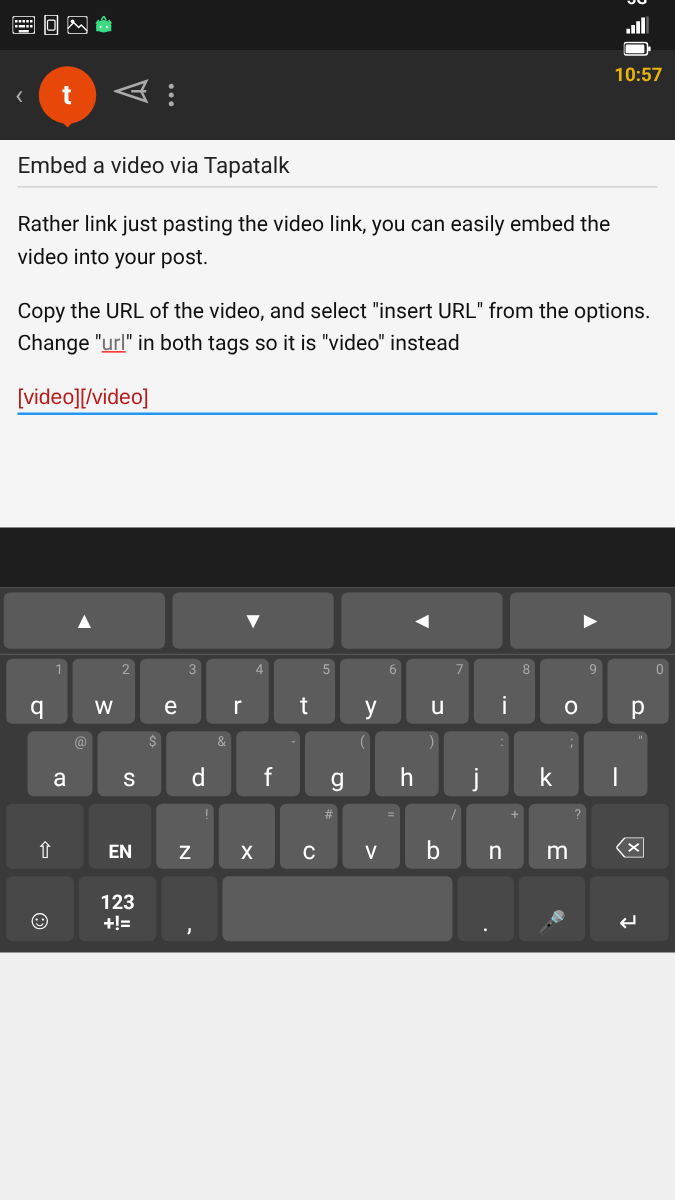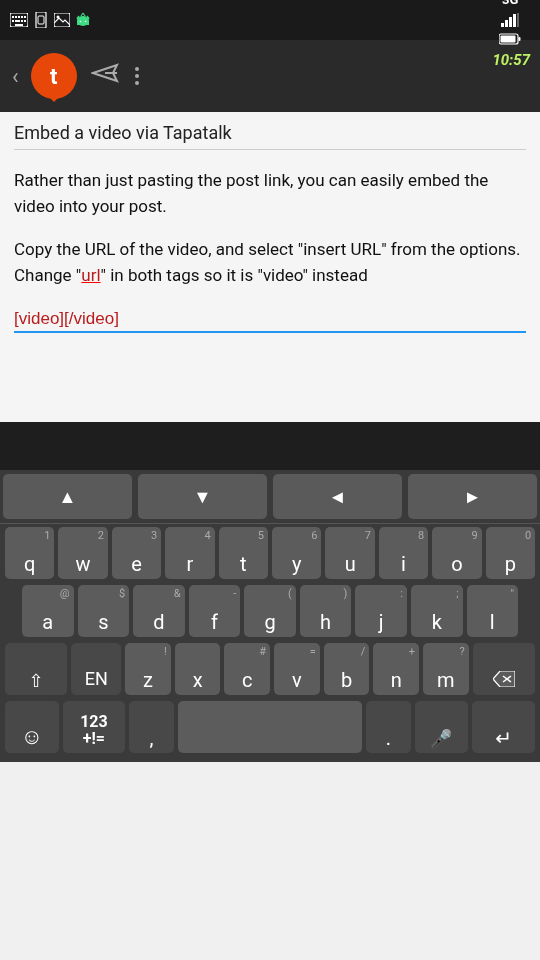--- a/index.html
+++ b/index.html
@@ -132,21 +132,21 @@
       font-size: 17px;
       color: #111;
       line-height: 1.5;
     }
     .content-body p {
       margin-bottom: 18px;
     }
     .url-highlight {
       text-decoration: underline;
       text-decoration-color: red;
-      color: #b91c1c;
+      color: #737373;
     }
     .video-tag {
       color: #111;
       margin-top: 4px;
     }
     .text-input-area {
       width: 100%;
       border-bottom: 2px solid #2196F3;
       background: transparent;
       outline: none;
@@ -330,21 +330,21 @@
       <rect x="8" y="4" width="3" height="10" fill="white"></rect>
       <rect x="12" y="1" width="3" height="13" fill="white"></rect>
       <rect x="16" y="0" width="3" height="14" fill="#666"></rect>
     </svg>
 
     <svg width="22" height="12" viewBox="0 0 22 12" fill="none">
       <rect x="0" y="1" width="19" height="10" rx="2" stroke="white" stroke-width="1.2"></rect>
       <rect x="1.5" y="2.5" width="15" height="7" rx="1" fill="white"></rect>
       <rect x="19.5" y="4" width="2" height="4" rx="1" fill="white"></rect>
     </svg>
-    <span style="font-size:15px;color:#bef264;font-weight:bold;margin-left:2px;font-style:italic;">10:57</span>
+    <span style="font-size:15px;color:#eab308;font-weight:bold;margin-left:2px;">10:57</span>
   </div>
 </div>
 
 <div class="app-bar">
   <span class="back-btn">‹</span>
   <div class="tapatalk-logo">
     <span>t</span>
   </div>
   <div class="app-bar-actions">
     <span class="send-btn">
@@ -358,21 +358,21 @@
       <div class="more-dot"></div>
       <div class="more-dot"></div>
       <div class="more-dot"></div>
     </div>
   </div>
 </div>
 
 <div class="content-area">
   <div class="content-title">Embed a video via Tapatalk</div>
   <div class="content-body">
-    <p>Rather than just pasting the post link, you can easily embed the video into your post.</p>
+    <p>Rather link just pasting the video link, you can easily embed the video into your post.</p>
     <p>
       <span>Copy the URL of the video,  and select "insert URL" from the options. Change "</span><span class="url-highlight">url</span><span>" in both tags so it is "video" instead</span>
     </p>
     <div class="video-tag">
       <input class="text-input-area" type="text" style="width: 100%; border-top: none; border-right: none; border-left: none; border-image: initial; border-bottom: 2px solid rgb(33, 150, 243); background: transparent; font-size: 17px; color: #b91c1c; outline: none;" value="[video][/video]">
     </div>
   </div>
 </div>
 
 <div class="dark-bar"></div>
@@ -466,21 +466,21 @@
         <span class="key-small">"</span>
         <span class="key-main">l</span>
       </div>
   </div>
 
   <div class="key-row">
     <div class="key key-shift">
       <span class="key-main" style="font-size:18px;">⇧</span>
     </div>
     <div class="key key-en">
-      <span class="key-main" style="font-size:18px;font-weight:normal;line-height:1.2;">EN</span>
+      <span class="key-main" style="font-size:15px;font-weight:bold;line-height:1.2;">EN</span>
     </div>
     <div class="key">
         <span class="key-small">!</span>
         <span class="key-main">z</span>
       </div>
     <div class="key">
         <span class="key-small" style="opacity:0;"> </span>
         <span class="key-main">x</span>
       </div>
     <div class="key">

